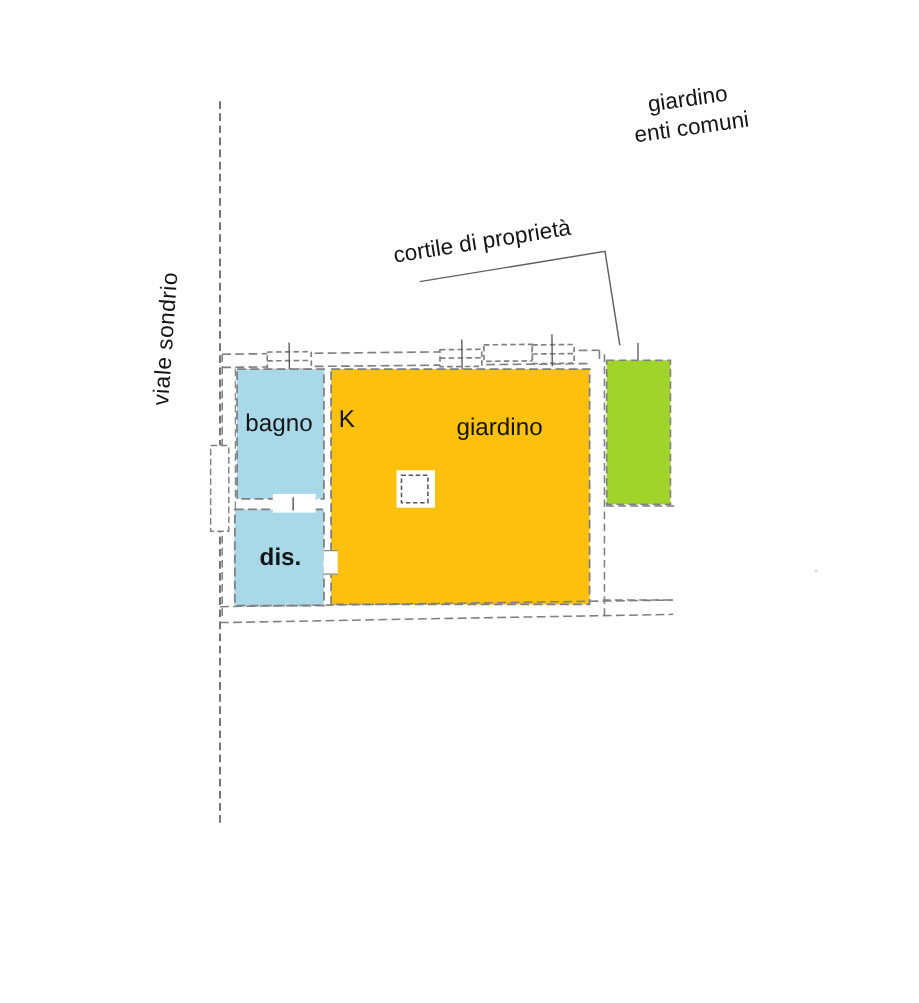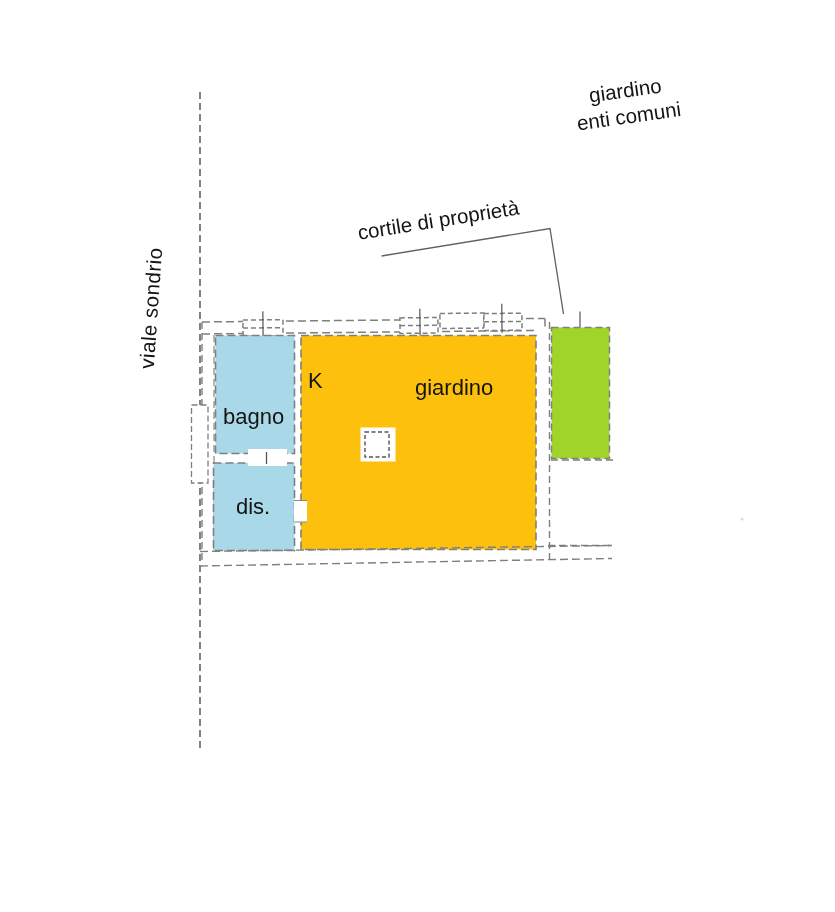--- a/index.html
+++ b/index.html
@@ -16,22 +16,22 @@
   }
   .lbl-garden{
     left:627px;top:103px;font-size:20.5px;line-height:1.25;text-align:center;
     transform:translate(-50%,-50%) rotate(-8deg);
   }
   .lbl-garden span{display:block;}
   .lbl-courtyard{
     left:356px;top:221px;font-size:20.5px;
     transform:rotate(-9deg);transform-origin:left top;
   }
-  .lbl-bagno{left:223px;top:404px;font-size:22px;text-align:right;}
-  .lbl-dis{left:236px;top:494px;font-size:22px;}
+  .lbl-bagno{left:223px;top:372px;font-size:22px;text-align:right;}
+  .lbl-dis{left:236px;top:494px;font-size:22px;font-weight:bold;}
   .lbl-k{left:308px;top:368px;font-size:22px;}
   .lbl-soggiorno{left:415px;top:375px;font-size:22px;}
 </style>
 </head>
 <body>
 
 <div class="plan">
 
   <svg width="835" height="912" viewBox="0 0 835 912">
 

